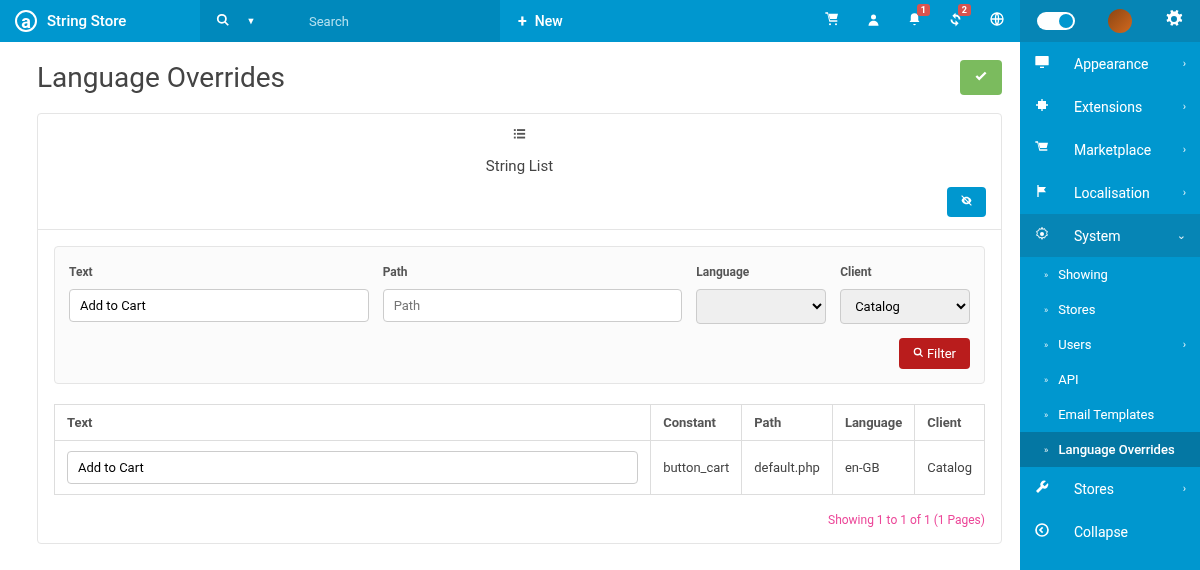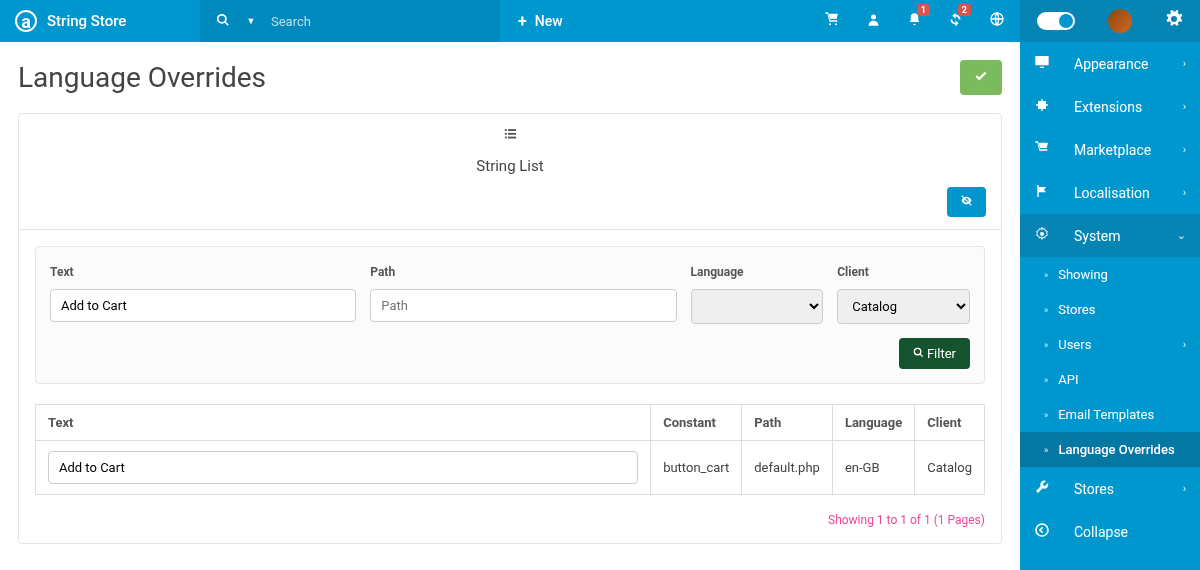--- a/index.html
+++ b/index.html
@@ -2,48 +2,48 @@
 <html><head>
 <meta charset="utf-8">
 <style>
 * { margin: 0; padding: 0; box-sizing: border-box; font-family: -apple-system, BlinkMacSystemFont, "Segoe UI", Roboto, Arial, sans-serif; }
 body { background: #fff; width: 1200px; height: 570px; overflow: hidden; }
 
 .topbar { height: 42px; background: #0097cf; display: flex; align-items: center; color: #fff; }
 .brand { width: 200px; padding-left: 15px; display: flex; align-items: center; gap: 10px; font-size: 15px; font-weight: 500; }
 .brand-logo { width: 22px; height: 22px; display: flex; align-items: center; justify-content: center; font-weight: bold; font-size: 18px; border: 2px solid #fff; border-radius: 50%; }
 .search-area { background: #0089bc; height: 42px; display: flex; align-items: center; padding: 0 15px; gap: 12px; width: 300px; }
-.search-input { background: transparent; border: none; color: #fff; font-size: 13px; outline: none; flex: 1; }
+.search-input { background: transparent; border: none; color: #fff; font-size: 13px; outline: none; flex: 1; margin-left: 38px; }
 .search-input::placeholder { color: #b3e0ef; }
 .new-btn { display: flex; align-items: center; gap: 8px; padding: 0 18px; cursor: pointer; font-size: 14px; font-weight: 500; }
 .top-icons { margin-left: auto; display: flex; align-items: center; gap: 26px; padding-right: 15px; }
 .top-icon { position: relative; cursor: pointer; }
 .badge { position: absolute; top: -8px; right: -8px; background: #d9534f; color: #fff; font-size: 9px; font-weight: bold; border-radius: 3px; padding: 1px 4px; }
 .right-utility { width: 180px; background: #0685b5; height: 42px; display: flex; align-items: center; justify-content: space-around; cursor: pointer; }
 .toggle-switch { width: 38px; height: 18px; background: #fff; border-radius: 10px; position: relative; }
 .toggle-knob { width: 14px; height: 14px; background: #0097cf; border-radius: 50%; position: absolute; right: 2px; top: 2px; }
 .avatar { width: 24px; height: 24px; border-radius: 50%; background: linear-gradient(135deg, #8b4513, #d2691e); }
 
-.main { display: flex; height: calc(100% - 42px); }
+.main { display: flex; height: calc(100% - 42px); margin-left: 19px; }
 .content { flex: 1; padding: 18px; color: #444; }
 .page-title { font-size: 28px; font-weight: 400; color: #444; }
 .page-header { display: flex; justify-content: space-between; align-items: center; margin-bottom: 18px; }
 .btn-success { background: #7bbb5e; color: #fff; border: none; padding: 9px 14px; border-radius: 4px; cursor: pointer; }
 
 .panel { border: 1px solid #e5e5e5; border-radius: 4px; }
 .panel-header { padding: 12px 15px; border-bottom: 1px solid #e5e5e5; display: flex; align-items: center; gap: 12px; flex-direction: column; }
 .panel-title { font-size: 15px; color: #444; }
 .btn-info { background: #0097cf; color: #fff; border: none; padding: 7px 12px; border-radius: 4px; cursor: pointer; margin-left: auto; }
 .panel-body { padding: 16px; }
 
 .filter-box { border: 1px solid #e5e5e5; background: #fbfbfb; border-radius: 4px; padding: 18px 14px 14px; margin-bottom: 20px; display: grid; grid-template-columns: 3fr 3fr 1.3fr 1.3fr; gap: 14px; }
 .filter-field label { display: block; font-size: 12px; font-weight: bold; color: #555; margin-bottom: 10px; }
 .form-control { width: 100%; padding: 8px 10px; border: 1px solid #ccc; border-radius: 4px; font-size: 13px; }
 .filter-actions { grid-column: 1 / -1; text-align: right; }
-.btn-filter { background: #14532d; color: #fff; border: none; padding: 8px 14px; border-radius: 4px; cursor: pointer; font-size: 13px; }
+.btn-filter { background: #b91c1c; color: #fff; border: none; padding: 8px 14px; border-radius: 4px; cursor: pointer; font-size: 13px; }
 
 .table { width: 100%; border-collapse: collapse; border: 1px solid #ddd; }
 .table th, .table td { padding: 10px 12px; border: 1px solid #ddd; font-size: 13px; text-align: left; }
 .table th { font-weight: bold; color: #555; }
 .row-input { width: 100%; padding: 8px 10px; border: 1px solid #ccc; border-radius: 4px; font-size: 13px; }
 .td-center { text-align: center; }
 .pagination-info { text-align: right; font-size: 12px; color: #ec4899; margin-top: 18px; }
 
 .sidebar { width: 180px; background: #0097cf; color: #fff; overflow-y: auto; }
 .nav-item { display: flex; align-items: center; padding: 12px 14px; cursor: pointer; font-size: 14px; gap: 24px; position: relative; }

